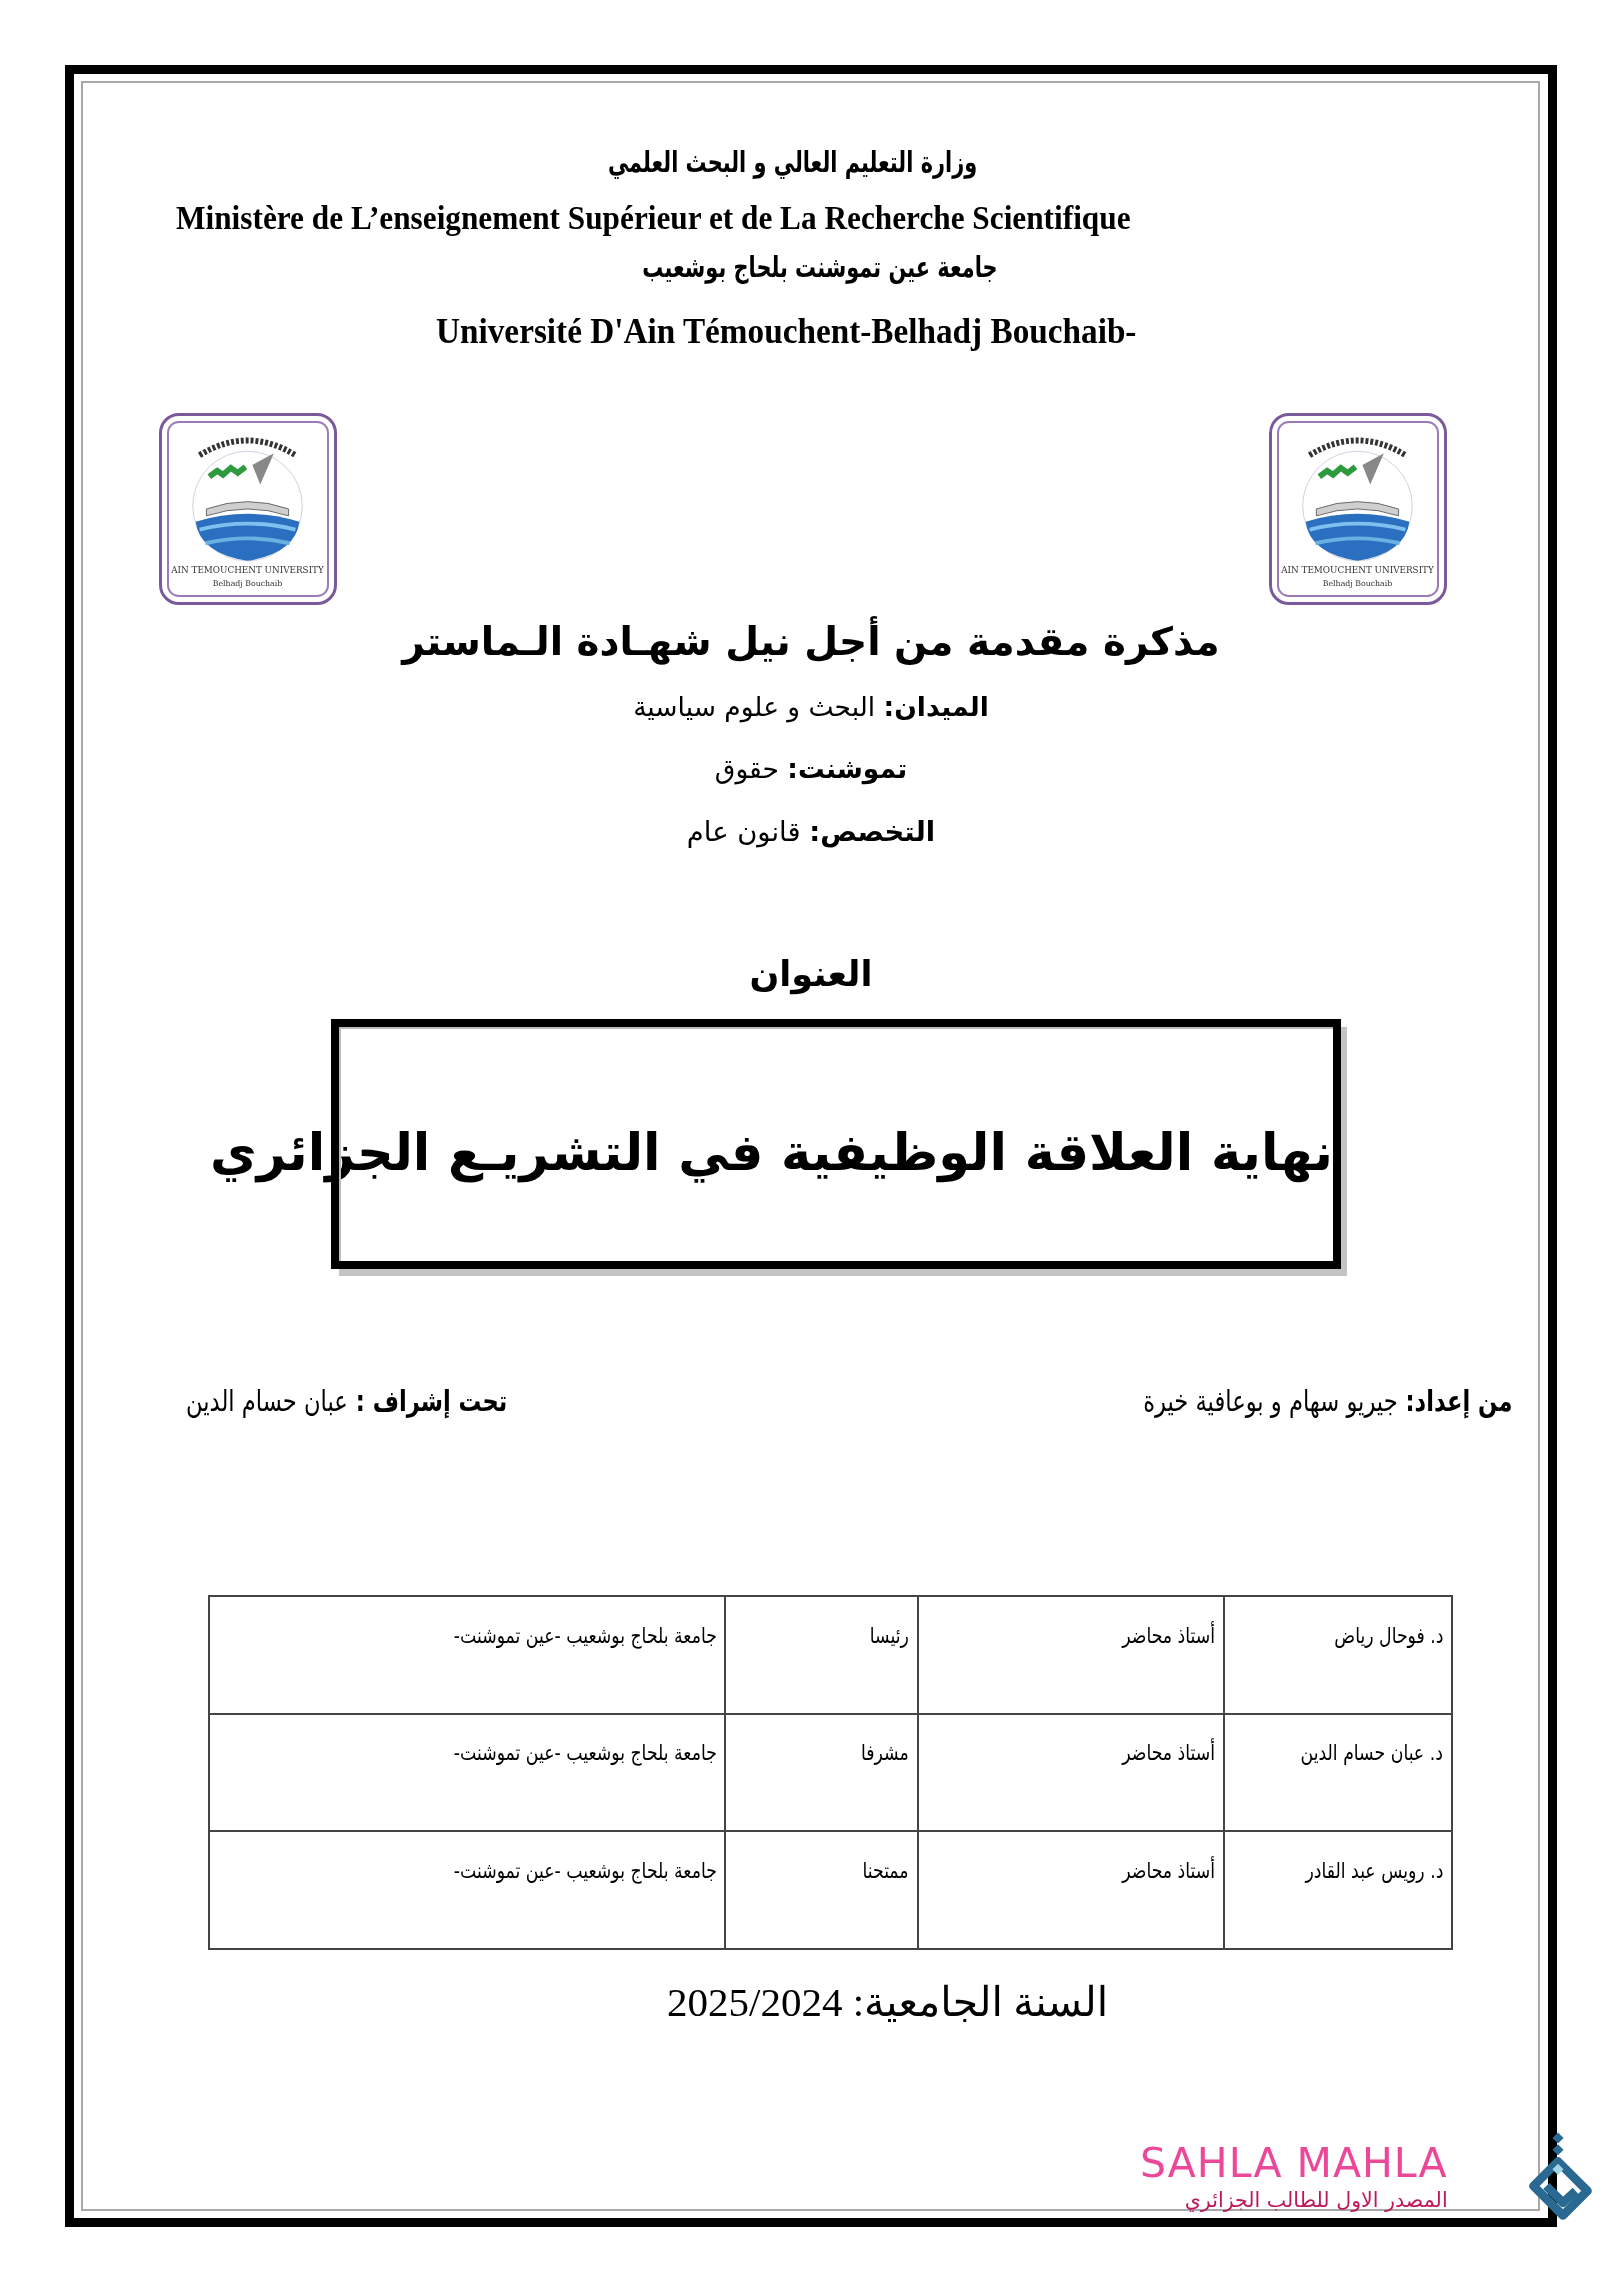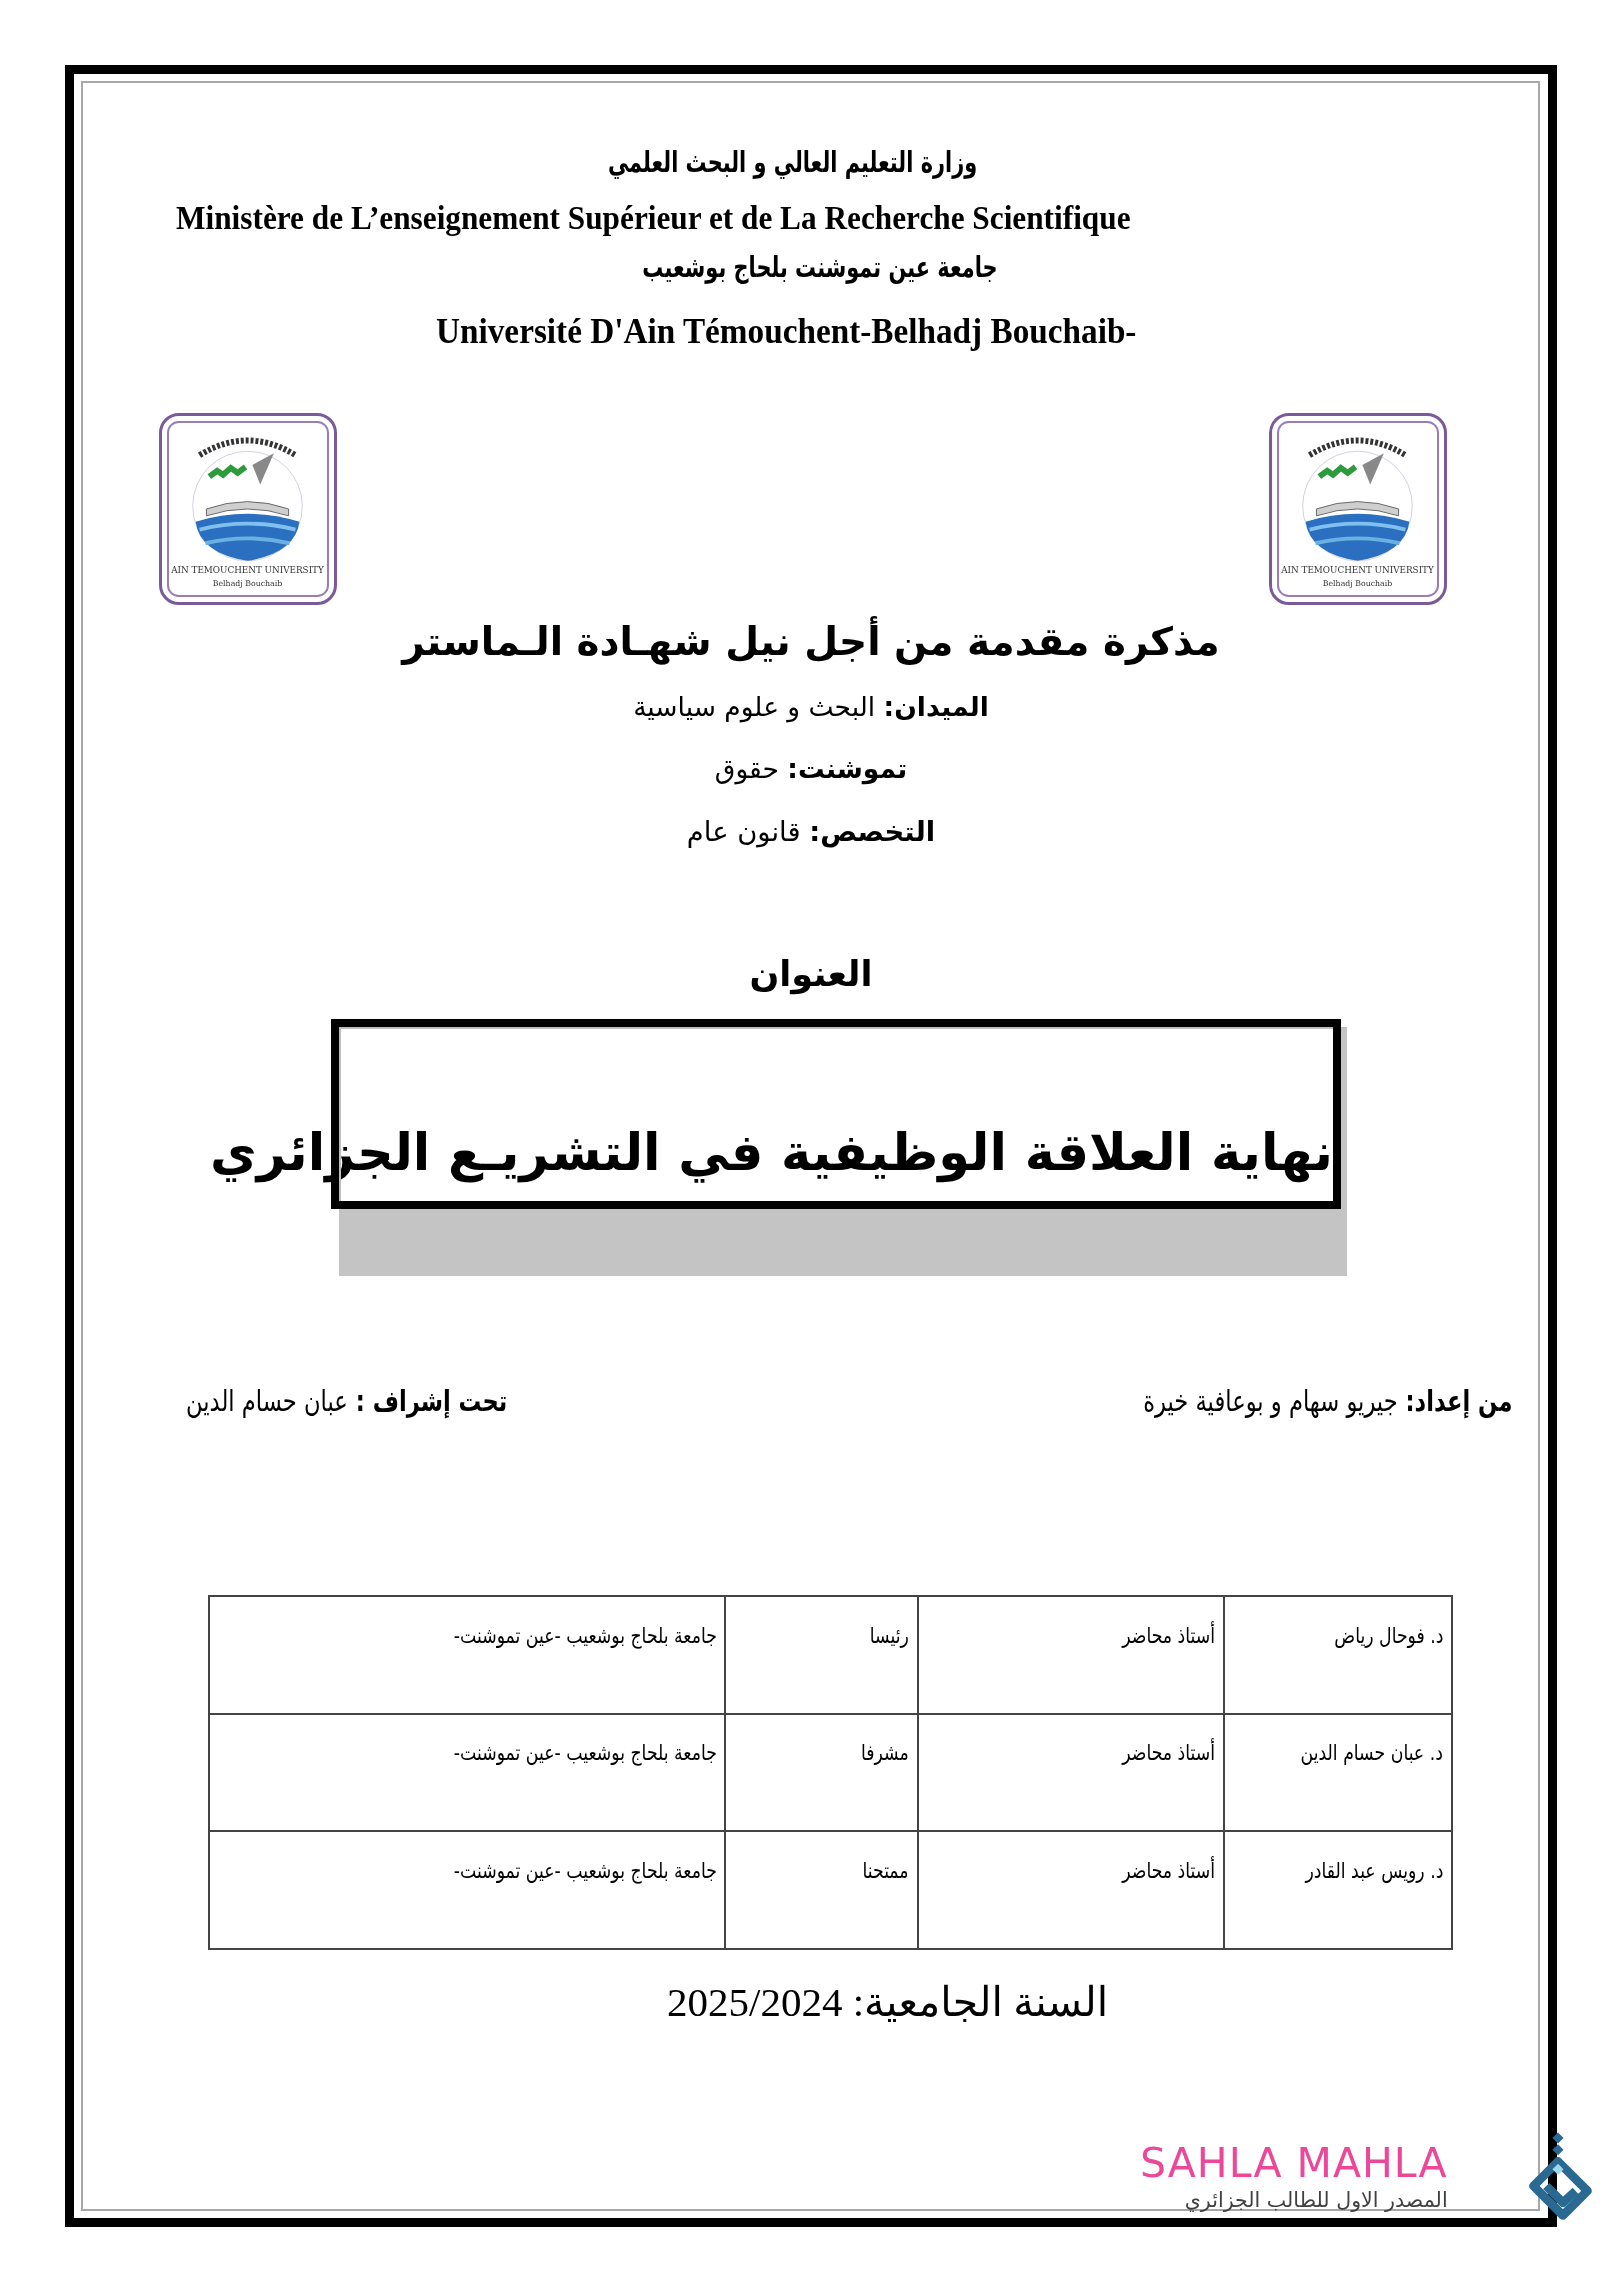--- a/index.html
+++ b/index.html
@@ -33,21 +33,21 @@
 
     .thesis-line { top: 619px; font-family: "DejaVu Sans", sans-serif; font-weight: bold; font-size: 39px; direction: rtl; }
     .field-line { top: 691px; font-family: "DejaVu Sans", sans-serif; font-size: 26.5px; direction: rtl; }
     .branch-line { top: 753px; font-family: "DejaVu Sans", sans-serif; font-size: 26.5px; direction: rtl; }
     .spec-line { top: 816px; font-family: "DejaVu Sans", sans-serif; font-size: 27.4px; direction: rtl; }
     .b { font-weight: bold; }
 
     .title-label { top: 954px; font-family: "DejaVu Sans", sans-serif; font-weight: bold; font-size: 35px; }
 
     .title-box-shadow { position: absolute; left: 339px; top: 1027px; width: 1008px; height: 249px; background: #c4c4c4; }
-    .title-box { position: absolute; left: 331px; top: 1019px; width: 1010px; height: 190px;
+    .title-box { position: absolute; left: 331px; top: 1019px; width: 1010px; height: 250px;
                  border: 8.8px solid #000; box-sizing: border-box; background: #fff; }
     .title-box::after { content: ""; position: absolute; inset: 0; border: 2.9px solid #bdbdbd;
                         border-right: none; border-bottom: none; }
     .title-text { position: absolute; left: 0; right: 0; top: 96px; text-align: center; direction: rtl;
                   font-family: "DejaVu Sans", sans-serif; font-weight: bold; font-size: 51px; white-space: nowrap; }
 
     .prepared { top: 1384px; right: 110px; direction: rtl; white-space: nowrap;
                 font-family: "DejaVu Sans", sans-serif; font-size: 29px; font-weight: bold;
                 transform: scaleX(0.78); transform-origin: right top; }
     .supervised { top: 1384px; left: 186px; direction: rtl; white-space: nowrap;
@@ -63,21 +63,21 @@
     .c-name { width: 211px; }
     .c-rank { width: 292px; }
     .c-role { width: 177px; }
     .c-inst { width: 502px; }
 
     .year-line { top: 1978px; left: 667px; font-size: 41px; white-space: nowrap; direction: rtl; }
 
     .watermark { position: absolute; left: 1140px; top: 2143px; }
     .wm-title { font-family: "DejaVu Sans", sans-serif; font-size: 41px; color: #ec4899; letter-spacing: 1px;
                 white-space: nowrap; line-height: 1; }
-    .wm-sub { font-family: "DejaVu Sans", sans-serif; font-size: 20.6px; color: #404040; direction: rtl;
+    .wm-sub { font-family: "DejaVu Sans", sans-serif; font-size: 20.6px; color: #be185d; direction: rtl;
               white-space: nowrap; margin-top: 3.9px; }
     .wm-logo { position: absolute; left: 1509px; top: 2132px; width: 98px; height: 108px; }
   </style>
 </head>
 <body>
 
 <div class="page-frame-outer"></div>
 <div class="page-frame-inner"></div>
 
 <div class="abs ar-ministry">وزارة التعليم العالي و البحث العلمي</div>

